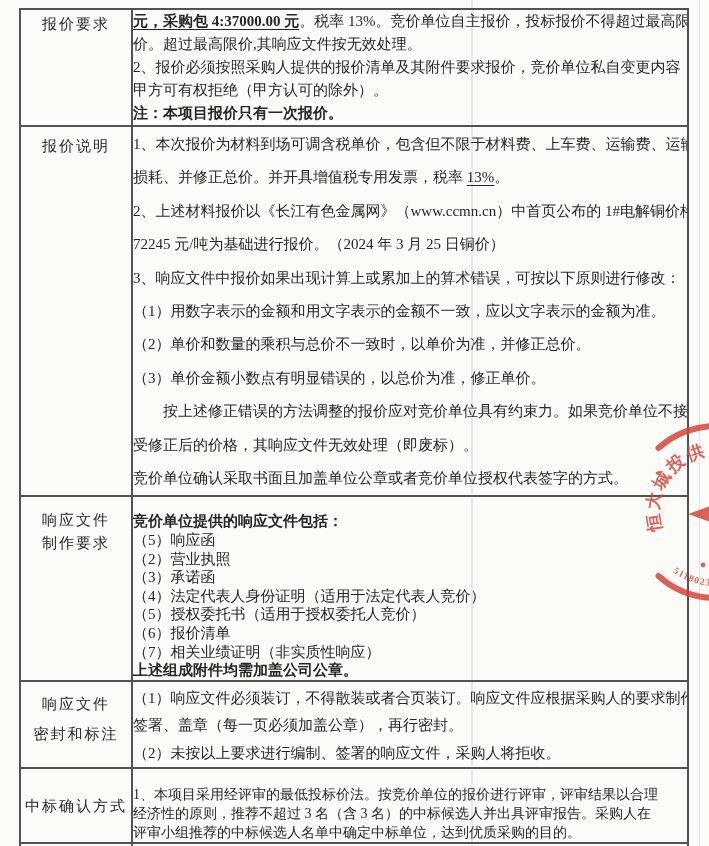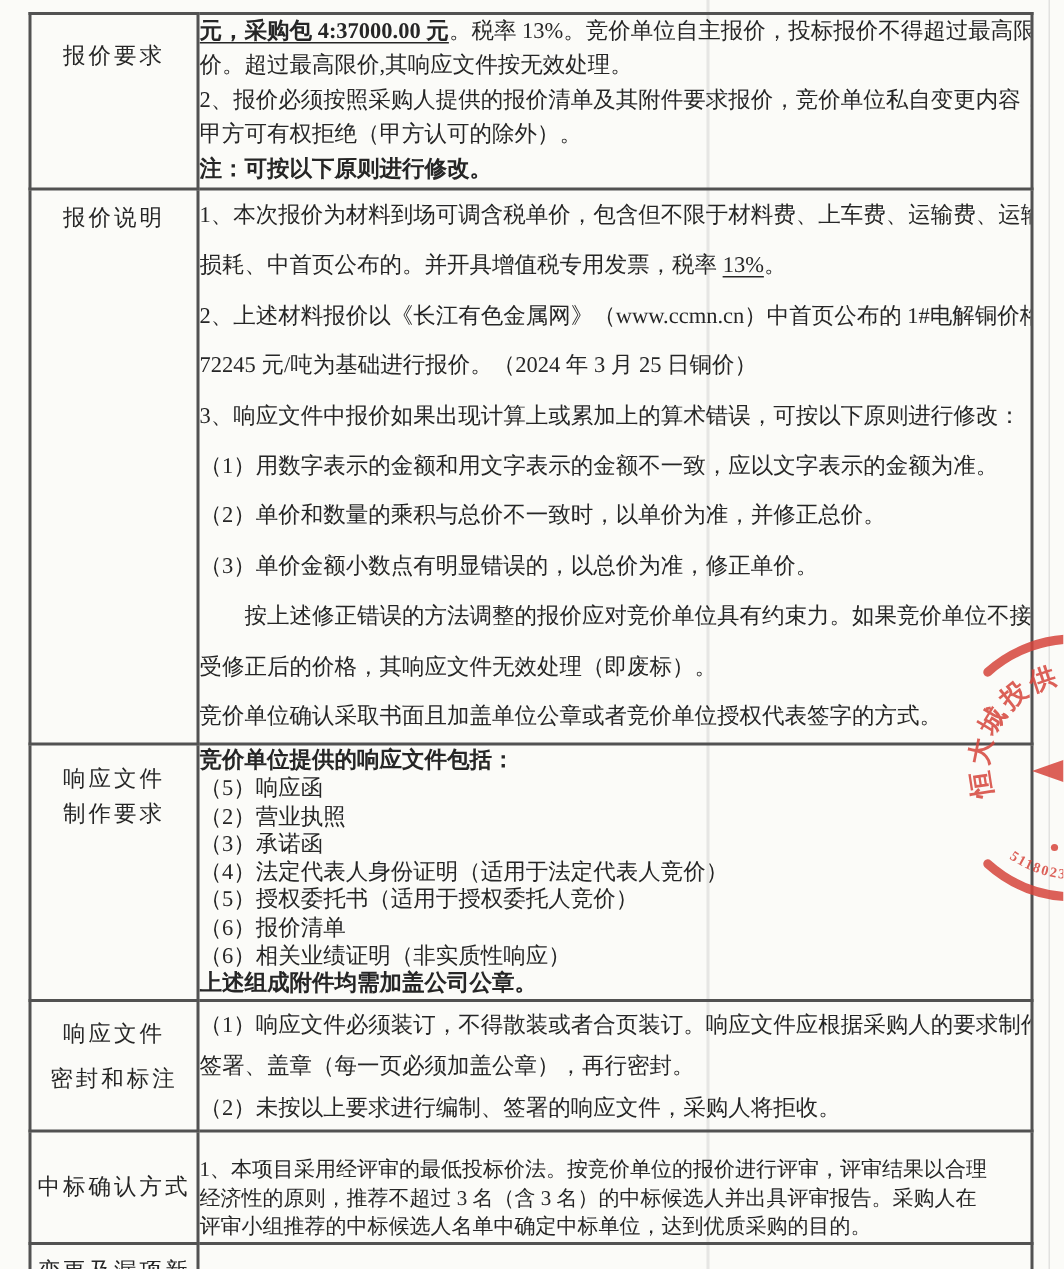--- a/index.html
+++ b/index.html
@@ -19,34 +19,34 @@
   }
   table.doc td{border:2px solid #525252;vertical-align:top;padding:0;overflow:hidden;}
   col.c-label{width:112px;}
   col.c-content{width:556px;}
 
   tr.r0{height:95px;} tr.r1{height:369px;} tr.r2{height:168px;}
   tr.r3{height:85px;} tr.r4{height:57px;}  tr.r5{height:55px;}
 
   td.label{text-align:center;font-size:15px;letter-spacing:2px;}
   .lbl-line{line-height:24px;}
-  tr.r0 .lbl{padding-top:16px;}
+  tr.r0 .lbl{padding-top:2px;}
   tr.r1 .lbl{padding-top:7px;}
   tr.r2 .lbl{padding-top:12px;} tr.r2 .lbl-line{line-height:23px;}
   tr.r3 .lbl{padding-top:7px;}  tr.r3 .lbl-line{line-height:30px;}
   tr.r4 td.label{vertical-align:middle;}
   tr.r5 td.label{vertical-align:middle;} tr.r5 .lbl-line{line-height:27px;}
 
   td.content{font-size:15px;padding:2px 4px 0 9px;}
   .ln{white-space:nowrap;}
   tr.r0 .ln{line-height:23px;}
   tr.r1 .ln{line-height:33.4px;}
   tr.r1 td.content{padding-top:1px;}
   tr.r2 .ln{line-height:18.6px;}
-  tr.r2 td.content{padding-top:1px;}
+  tr.r2 td.content{padding-top:15px;}
   tr.r3 .ln{line-height:27.5px;}
   tr.r3 td.content{padding-top:3px;}
   tr.r4 .ln{line-height:19px;font-size:14px;}
   tr.r4 td.content{padding-top:16px;}
   tr.r5 .ln{line-height:20px;margin-top:36px;}
   tr.r5 td.content{padding-top:8px;}
 
   .b{font-weight:700;margin-top:32px;}
   .u{text-decoration:underline;text-underline-offset:3px;}
 
@@ -73,32 +73,32 @@
         <td class="label">
           <div class="lbl">
             <div class="lbl-line">报价要求</div>
           </div>
         </td>
         <td class="content">
           <div class="ln"><span class="b u">元，采购包 4:37000.00 元</span><span>。税率 13%。竞价单位自主报价，投标报价不得超过最高限</span></div>
           <div class="ln"><span>价。超过最高限价,其响应文件按无效处理。</span></div>
           <div class="ln"><span>2、报价必须按照采购人提供的报价清单及其附件要求报价，竞价单位私自变更内容，</span></div>
           <div class="ln"><span>甲方可有权拒绝（甲方认可的除外）。</span></div>
-          <div class="ln"><span class="b">注：可按以下原则进行修改。</span></div>
+          <div class="ln"><span class="b">注：本项目报价只有一次报价。</span></div>
         </td>
       </tr>
       <tr class="r1">
         <td class="label">
           <div class="lbl">
             <div class="lbl-line">报价说明</div>
           </div>
         </td>
         <td class="content">
           <div class="ln"><span>1、本次报价为材料到场可调含税单价，包含但不限于材料费、上车费、运输费、运输</span></div>
-          <div class="ln"><span>损耗、中首页公布的。并开具增值税专用发票，税率 </span><span class="u">13%</span><span>。</span></div>
+          <div class="ln"><span>损耗、并修正总价。并开具增值税专用发票，税率 </span><span class="u">13%</span><span>。</span></div>
           <div class="ln"><span>2、上述材料报价以《长江有色金属网》（www.ccmn.cn）中首页公布的 1#电解铜价格</span></div>
           <div class="ln"><span>72245 元/吨为基础进行报价。（2024 年 3 月 25 日铜价）</span></div>
           <div class="ln"><span>3、响应文件中报价如果出现计算上或累加上的算术错误，可按以下原则进行修改：</span></div>
           <div class="ln"><span>（1）用数字表示的金额和用文字表示的金额不一致，应以文字表示的金额为准。</span></div>
           <div class="ln"><span>（2）单价和数量的乘积与总价不一致时，以单价为准，并修正总价。</span></div>
           <div class="ln"><span>（3）单价金额小数点有明显错误的，以总价为准，修正单价。</span></div>
           <div class="ln"><span>　　按上述修正错误的方法调整的报价应对竞价单位具有约束力。如果竞价单位不接</span></div>
           <div class="ln"><span>受修正后的价格，其响应文件无效处理（即废标）。</span></div>
           <div class="ln"><span>竞价单位确认采取书面且加盖单位公章或者竞价单位授权代表签字的方式。</span></div>
         </td>
@@ -111,21 +111,21 @@
           </div>
         </td>
         <td class="content">
           <div class="ln"><span class="b">竞价单位提供的响应文件包括：</span></div>
           <div class="ln"><span>（5）响应函</span></div>
           <div class="ln"><span>（2）营业执照</span></div>
           <div class="ln"><span>（3）承诺函</span></div>
           <div class="ln"><span>（4）法定代表人身份证明（适用于法定代表人竞价）</span></div>
           <div class="ln"><span>（5）授权委托书（适用于授权委托人竞价）</span></div>
           <div class="ln"><span>（6）报价清单</span></div>
-          <div class="ln"><span>（6）相关业绩证明（非实质性响应）</span></div>
+          <div class="ln"><span>（7）相关业绩证明（非实质性响应）</span></div>
           <div class="ln"><span class="b">上述组成附件均需加盖公司公章。</span></div>
         </td>
       </tr>
       <tr class="r3">
         <td class="label">
           <div class="lbl">
             <div class="lbl-line">响应文件</div>
             <div class="lbl-line">密封和标注</div>
           </div>
         </td>

